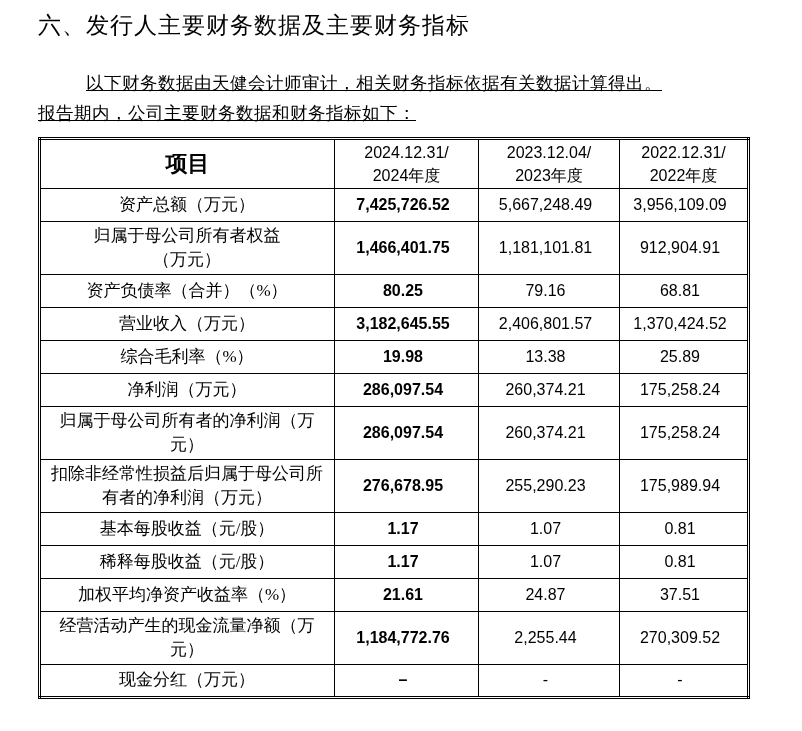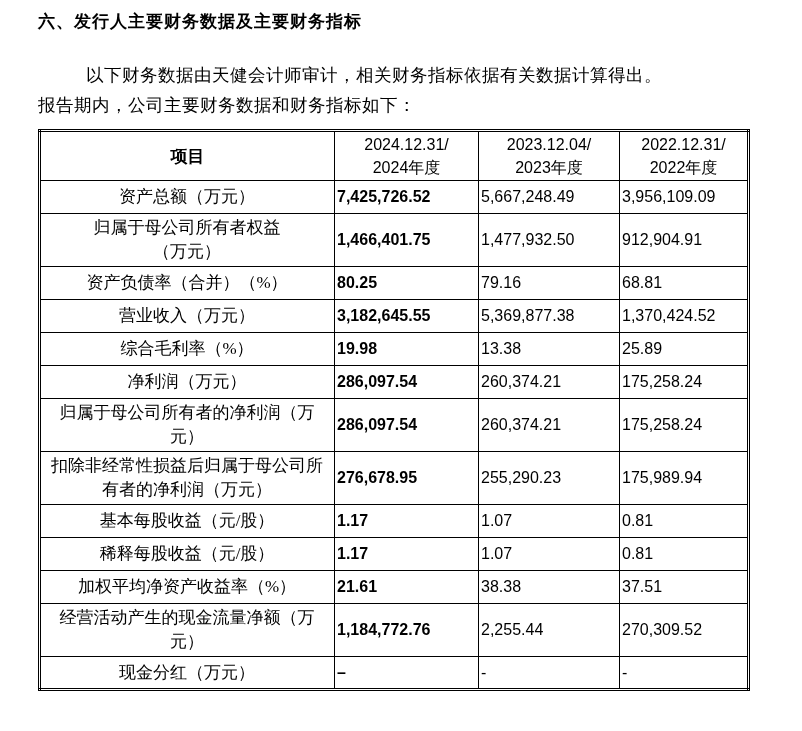--- a/index.html
+++ b/index.html
@@ -15,31 +15,32 @@
     font-family: "Liberation Serif", serif;
   }
   .page {
     box-sizing: border-box;
     width: 802px;
     height: 731px;
     padding: 10px 40px 0 38px;
   }
   .doc-title {
     font-family: "Liberation Sans", sans-serif;
-    font-size: 17px;
-    font-weight: bold;
+    font-size: 23px;
+    font-weight: normal;
     margin: 2px 0 0 0;
     letter-spacing: 1px;
     line-height: 1.2;
   }
   .para {
     font-size: 17.5px;
     line-height: 22px;
     margin: 0;
     letter-spacing: 0.5px;
+    text-decoration: underline;
   }
   .para.indent { text-indent: 48px; }
   .para.intro  { margin-top: 32px; }
   .para.lead   { margin-top: 8px; }
 
   table.fin {
     border-collapse: collapse;
     table-layout: fixed;
     width: 709px;
     margin-top: 13px;
@@ -48,42 +49,42 @@
   table.fin th, table.fin td {
     border: 1px solid #000;
     vertical-align: middle;
     box-sizing: border-box;
   }
   thead tr { height: 49px; }
   tr.h1 { height: 33px; }
   tr.h2 { height: 52px; }
 
   th.item-head {
-    font-size: 17px;
+    font-size: 22px;
     font-weight: bold;
     text-align: center;
   }
   th.col-head {
     font-family: "Liberation Sans", sans-serif;
     font-size: 16px;
     font-weight: normal;
     text-align: center;
     line-height: 23px;
   }
   td.label {
     font-size: 17px;
     line-height: 24px;
     padding: 2px 8px 2px 7px;
     white-space: pre-line;
     text-align: center;
   }
   td.num {
     font-family: "Liberation Sans", sans-serif;
     font-size: 16px;
-    text-align: left;
+    text-align: center;
     padding: 2px 9px 2px 2px;
   }
   td.num.bold { font-weight: bold; }
 </style>
 </head>
 <body>
 
 <div class="page">
 
   <h1 class="doc-title">六、发行人主要财务数据及主要财务指标</h1>
@@ -120,33 +121,33 @@
       <tr class="h1">
         <td class="label">资产总额（万元）</td>
         <td class="num bold">7,425,726.52</td>
         <td class="num">5,667,248.49</td>
         <td class="num">3,956,109.09</td>
       </tr>
       <tr class="h2">
         <td class="label">归属于母公司所有者权益
 （万元）</td>
         <td class="num bold">1,466,401.75</td>
-        <td class="num">1,477,932.50</td>
+        <td class="num">1,181,101.81</td>
         <td class="num">912,904.91</td>
       </tr>
       <tr class="h1">
         <td class="label">资产负债率（合并）（%）</td>
         <td class="num bold">80.25</td>
         <td class="num">79.16</td>
         <td class="num">68.81</td>
       </tr>
       <tr class="h1">
         <td class="label">营业收入（万元）</td>
         <td class="num bold">3,182,645.55</td>
-        <td class="num">5,369,877.38</td>
+        <td class="num">2,406,801.57</td>
         <td class="num">1,370,424.52</td>
       </tr>
       <tr class="h1">
         <td class="label">综合毛利率（%）</td>
         <td class="num bold">19.98</td>
         <td class="num">13.38</td>
         <td class="num">25.89</td>
       </tr>
       <tr class="h1">
         <td class="label">净利润（万元）</td>
@@ -176,21 +177,21 @@
       </tr>
       <tr class="h1">
         <td class="label">稀释每股收益（元/股）</td>
         <td class="num bold">1.17</td>
         <td class="num">1.07</td>
         <td class="num">0.81</td>
       </tr>
       <tr class="h1">
         <td class="label">加权平均净资产收益率（%）</td>
         <td class="num bold">21.61</td>
-        <td class="num">38.38</td>
+        <td class="num">24.87</td>
         <td class="num">37.51</td>
       </tr>
       <tr class="h2">
         <td class="label">经营活动产生的现金流量净额（万
 元）</td>
         <td class="num bold">1,184,772.76</td>
         <td class="num">2,255.44</td>
         <td class="num">270,309.52</td>
       </tr>
       <tr class="h1">

